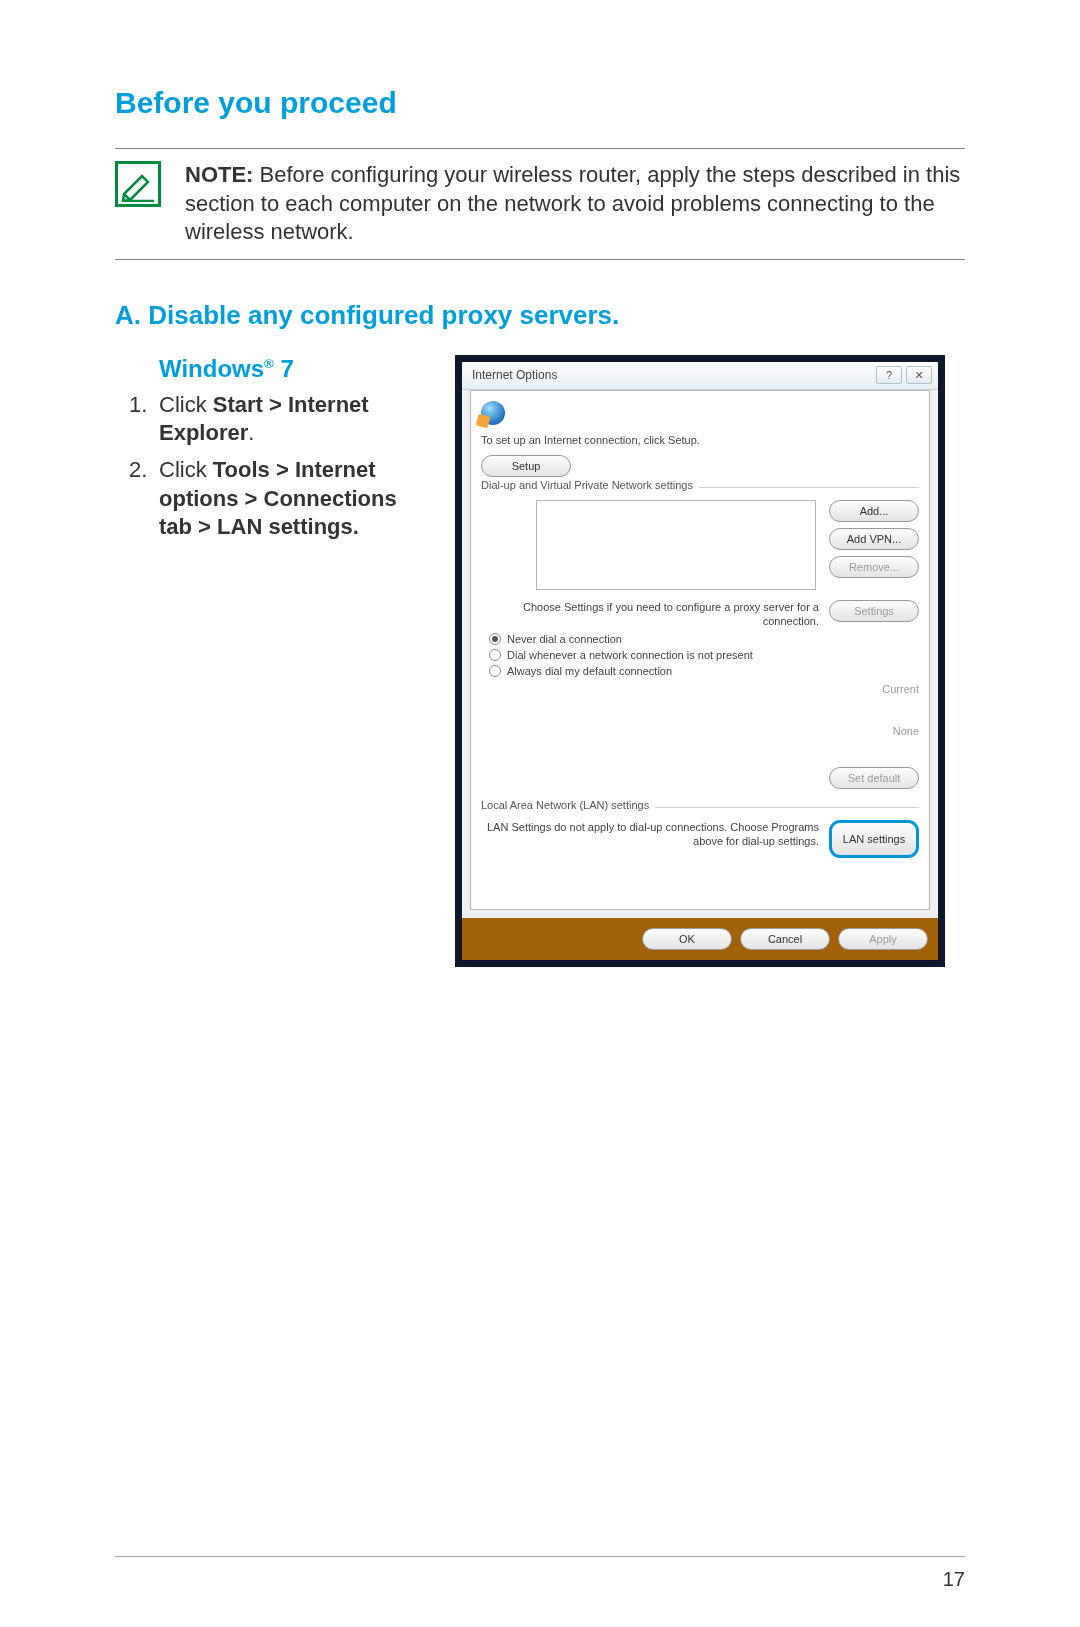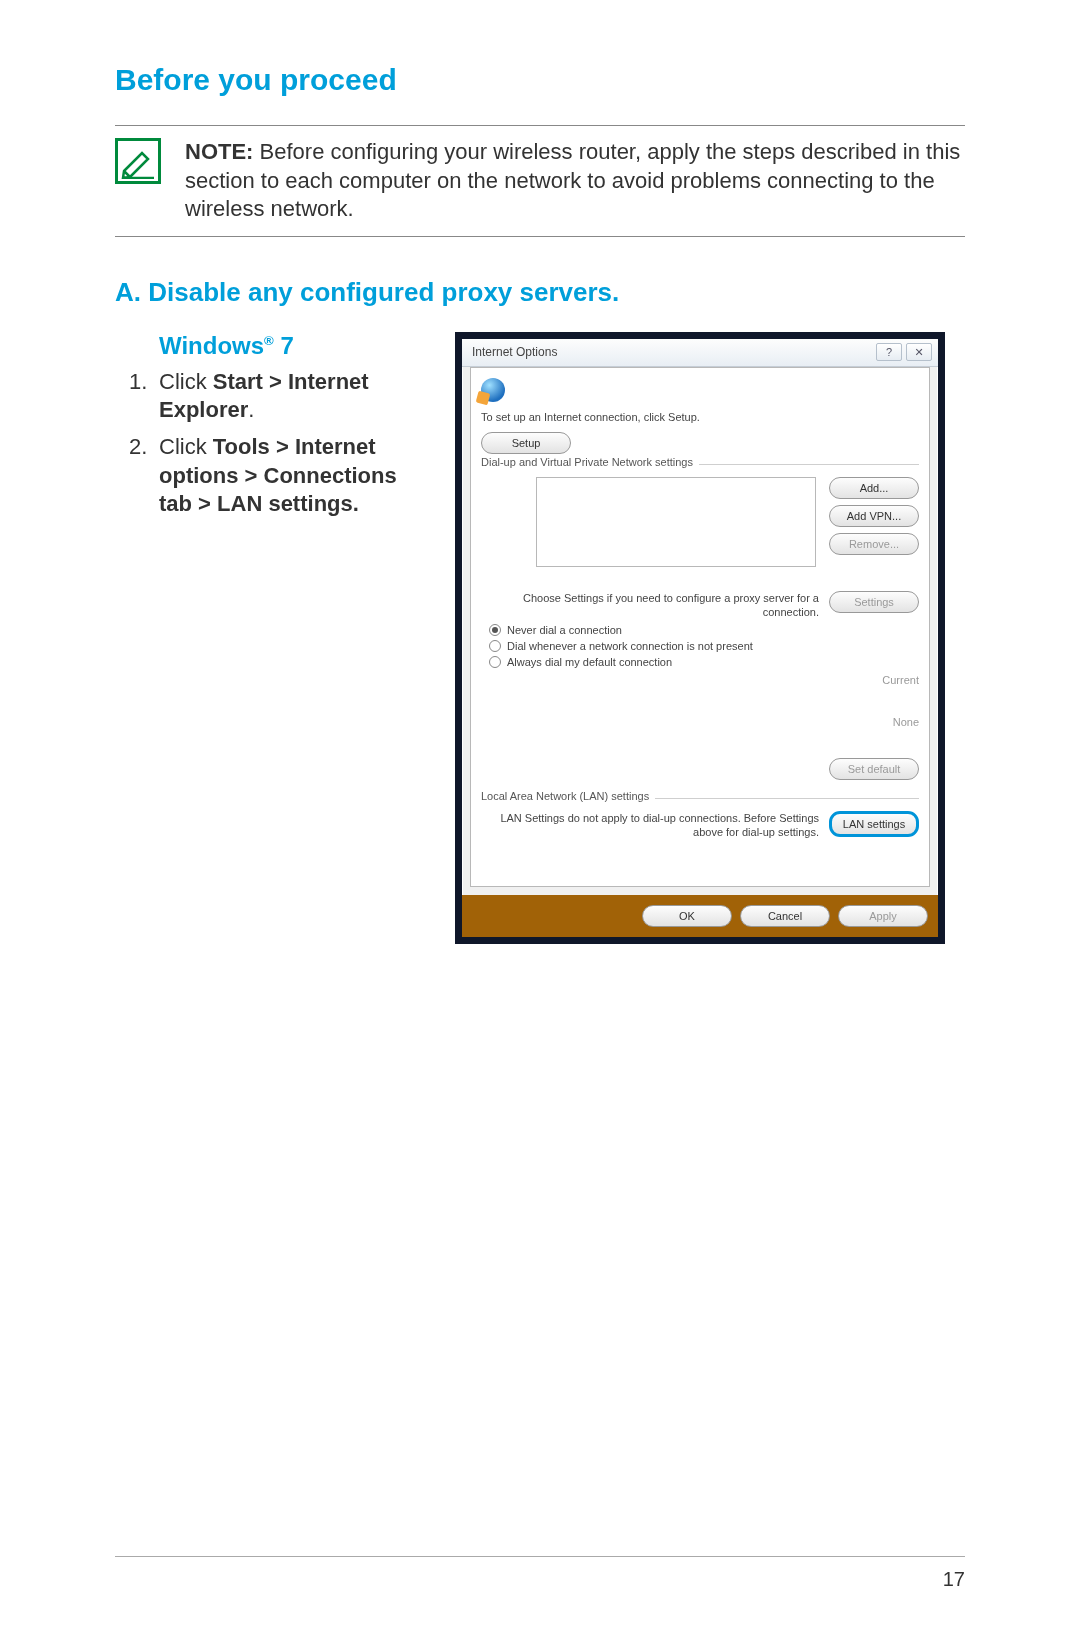--- a/index.html
+++ b/index.html
@@ -5,21 +5,21 @@
   * { box-sizing: border-box; margin: 0; padding: 0; }
   body {
     width: 1080px;
     height: 1627px;
     background: #fff;
     font-family: "Segoe UI", Arial, sans-serif;
     position: relative;
     color: #333;
   }
   .page {
-    padding: 63px 115px 0 115px;
+    padding: 86px 115px 0 115px;
   }
   .h1 {
     color: #009fda;
     font-size: 30px;
     font-weight: 600;
     margin-bottom: 28px;
   }
   .note-box {
     display: flex;
     border-top: 1px solid #888;
@@ -145,21 +145,21 @@
     border: 1px solid #999;
     border-radius: 11px;
     background: linear-gradient(#fdfdfd,#e3e3e3);
     font-size: 11px;
     color: #333;
     display: inline-flex; align-items: center; justify-content: center;
     padding: 0 8px;
     flex-shrink:0;
   }
   .btn.disabled { color: #9a9a9a; }
-  .btn.highlight { border: 3px solid #0094d9; height: 26px; }
+  .btn.highlight { border: 3px solid #0094d9; height: 38px; }
   .fieldset {
     border-top: 1px solid #cfcfcf;
     margin-top: 8px;
     padding-top: 6px;
     position: relative;
     text-align: right;
   }
   .fieldset-label {
     position: absolute;
     top: -9px; left: 0;
@@ -175,21 +175,21 @@
     display: inline-block;
     vertical-align: top;
   }
   .sidebtns {
     display: inline-flex;
     flex-direction: column;
     gap: 6px;
     margin-left: 10px;
     vertical-align: top;
   }
-  .proxy-row { display:flex; align-items:flex-start; gap:10px; margin-top:24px;}
+  .proxy-row { display:flex; align-items:flex-start; gap:10px; margin-top:10px;}
   .proxy-text { flex:1; font-size:11px; line-height:1.3; }
   .radio-row { display:flex; align-items:center; gap:6px; font-size:11px; margin:4px 0 2px 8px;}
   .radio { width:12px;height:12px;border:1px solid #888;border-radius:50%;display:inline-flex;align-items:center;justify-content:center;}
   .radio.checked::after{content:"";width:6px;height:6px;background:#555;border-radius:50%;}
   .curnone { display:flex; gap:30px; margin:6px 0 0 26px; font-size:11px; color:#9a9a9a;flex-direction:column;}
   .curnone-right{ margin-left:auto;}
   .lan-row { display:flex; gap:10px; align-items:flex-start; margin-top:6px;}
   .lan-text { flex:1; font-size:11px; line-height:1.3; }
   .dlg-footer {
     display:flex; justify-content:flex-end; gap:8px;
@@ -281,21 +281,21 @@
           <div class="curnone">
             <span>Current</span>
             <span>None</span>
             <div class="btn disabled curnone-right">Set default</div>
           </div>
         </div>
 
         <div class="fieldset" style="margin-top:18px;">
           <span class="fieldset-label">Local Area Network (LAN) settings</span>
           <div class="lan-row">
-            <div class="lan-text">LAN Settings do not apply to dial-up connections. Before Settings above for dial-up settings.</div>
+            <div class="lan-text">LAN Settings do not apply to dial-up connections. Choose Programs above for dial-up settings.</div>
             <div class="btn highlight">LAN settings</div>
           </div>
         </div>
       </div>
       <div class="dlg-footer">
         <div class="btn">OK</div>
         <div class="btn">Cancel</div>
         <div class="btn disabled">Apply</div>
       </div>
     </div>

